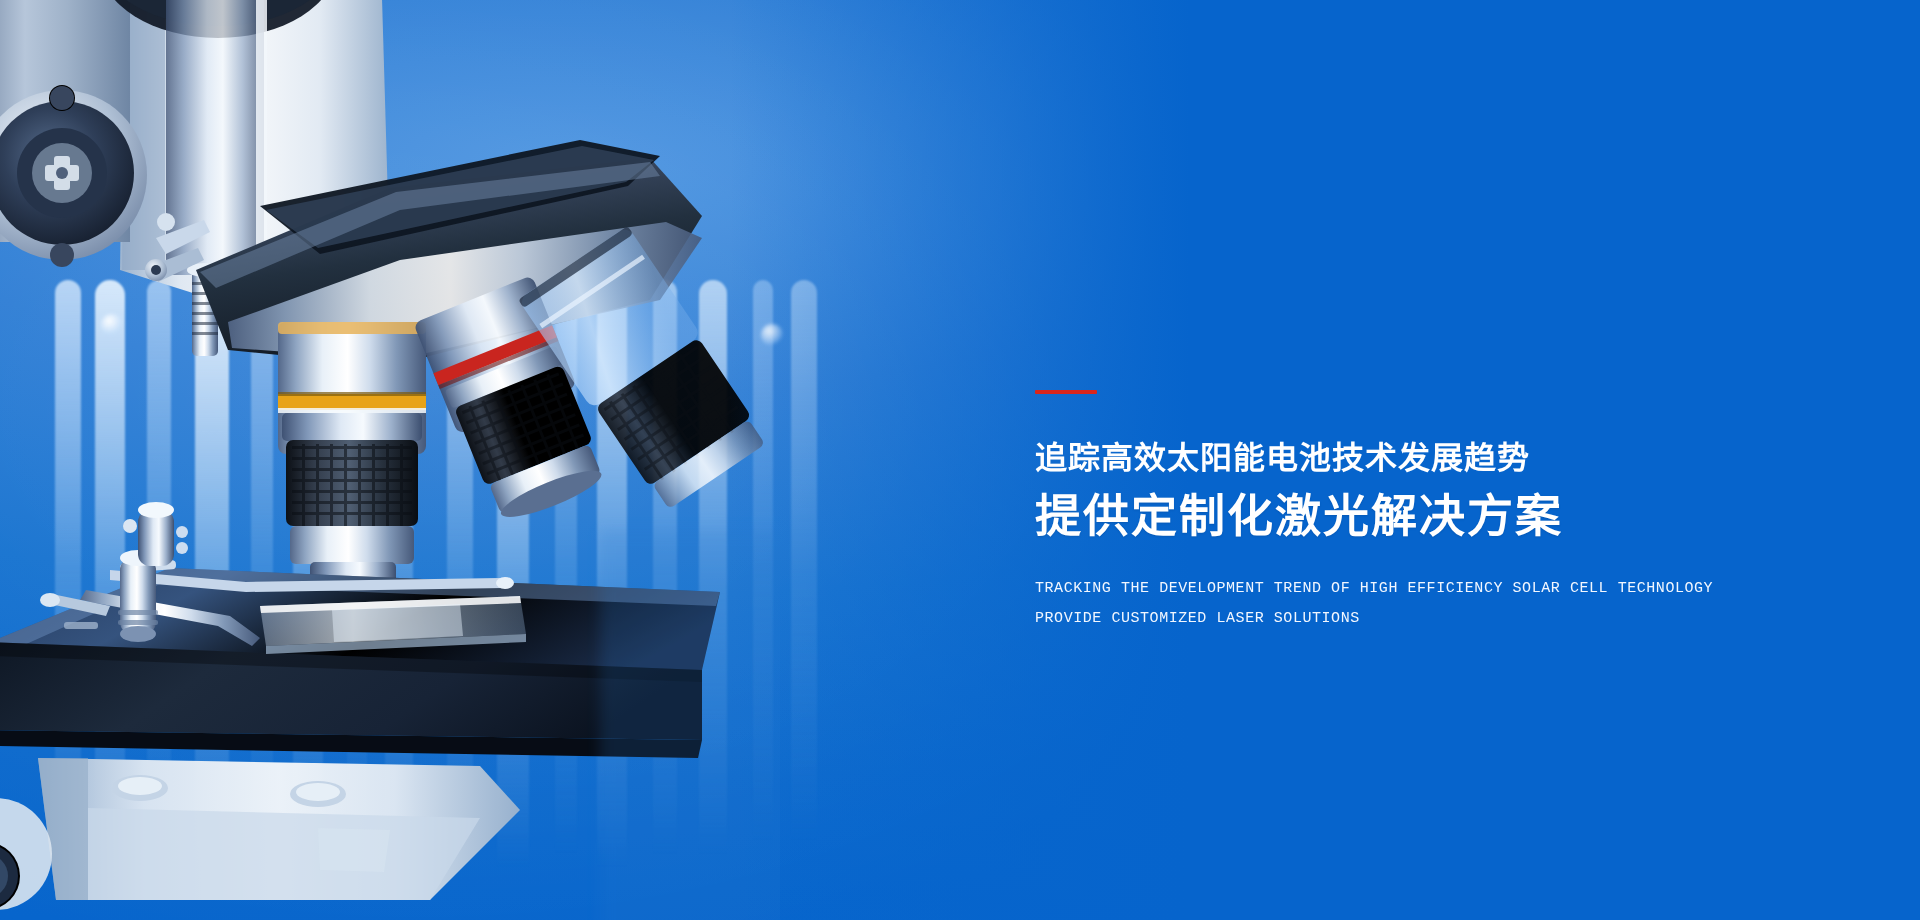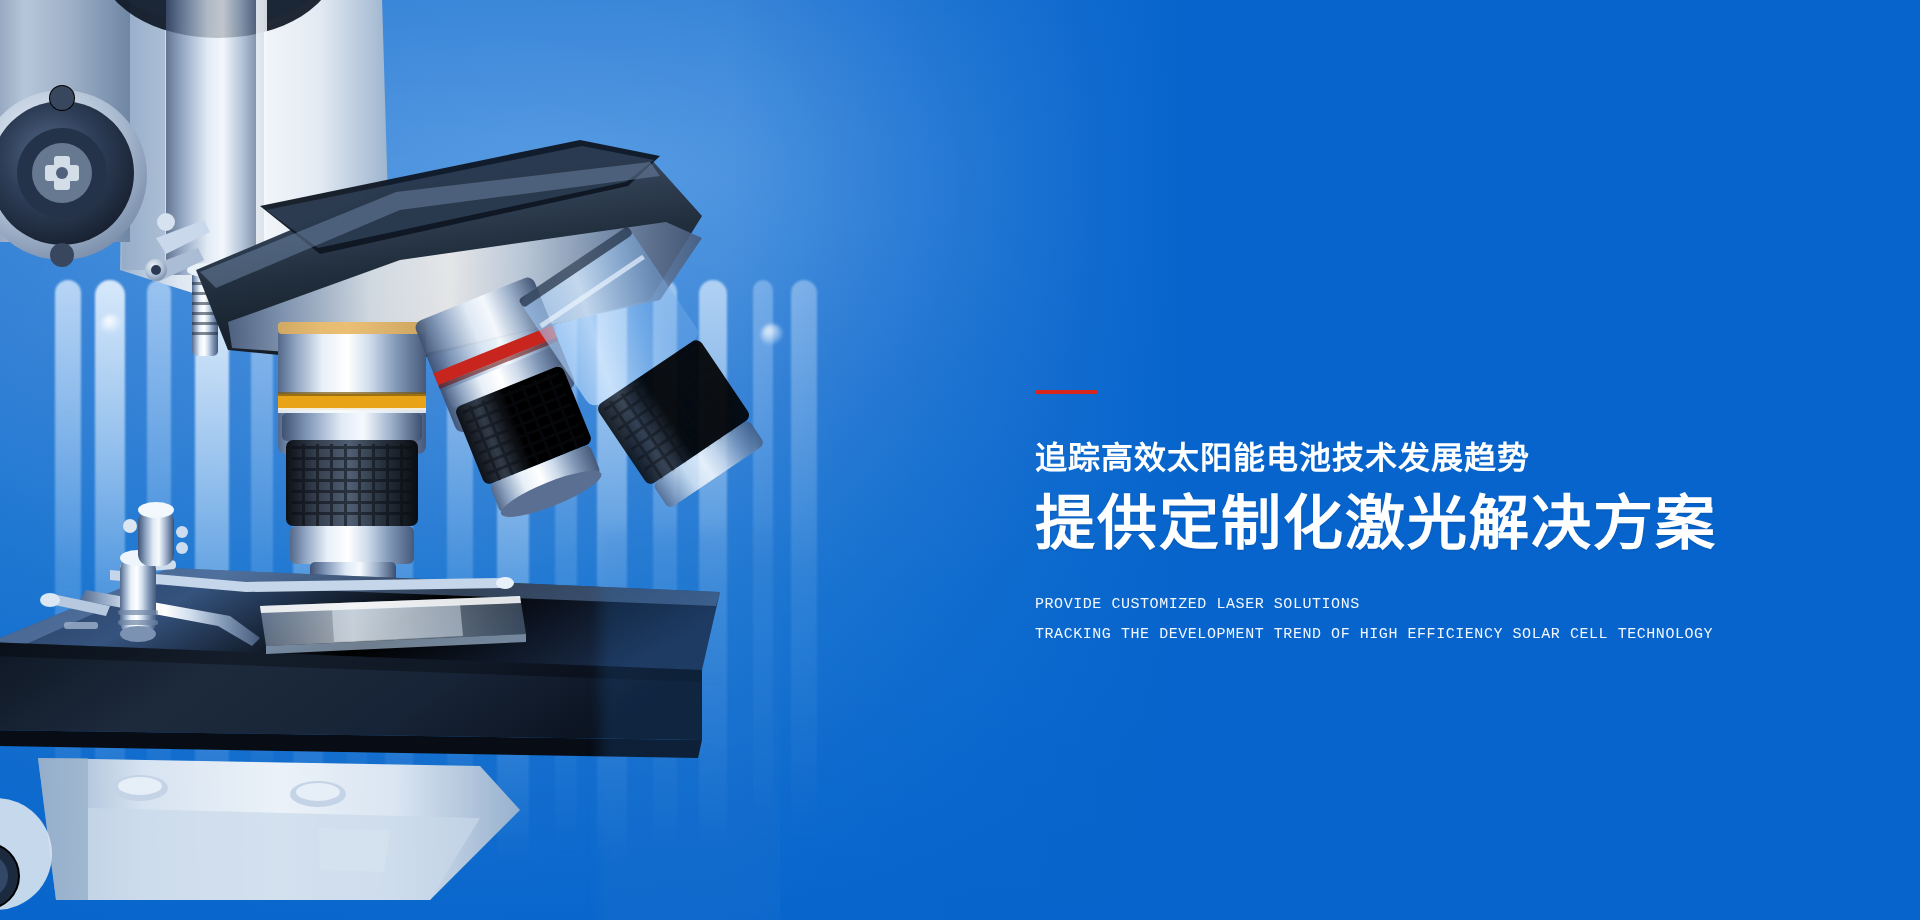--- a/index.html
+++ b/index.html
@@ -58,21 +58,21 @@
   .headline-sub{
     font-size:32px;
     font-weight:700;
     line-height:1.18;
     letter-spacing:1px;
     margin:0 0 14px 0;
     color:#ffffff;
     white-space:nowrap;
   }
   .headline-main{
-    font-size:60px;
+    font-size:46px;
     font-weight:700;
     line-height:1.16;
     letter-spacing:2px;
     margin:0 0 34px 0;
     color:#ffffff;
     white-space:nowrap;
     text-shadow:0 1px 2px rgba(0,40,90,.18);
   }
   .sub-en{
     font-size:15px;
@@ -433,18 +433,18 @@
 
   <div class="bg-right-wash"></div>
 
   <div class="copy">
     <div class="accent-rule"></div>
 
     <h2 class="headline-sub">追踪高效太阳能电池技术发展趋势</h2>
 
     <h1 class="headline-main">提供定制化激光解决方案</h1>
 
+    <p class="sub-en">TRACKING THE DEVELOPMENT TREND OF HIGH EFFICIENCY SOLAR CELL TECHNOLOGY</p>
+
     <p class="sub-en">PROVIDE CUSTOMIZED LASER SOLUTIONS</p>
-
-    <p class="sub-en">TRACKING THE DEVELOPMENT TREND OF HIGH EFFICIENCY SOLAR CELL TECHNOLOGY</p>
   </div>
 
 </div>
 
 </body></html>

